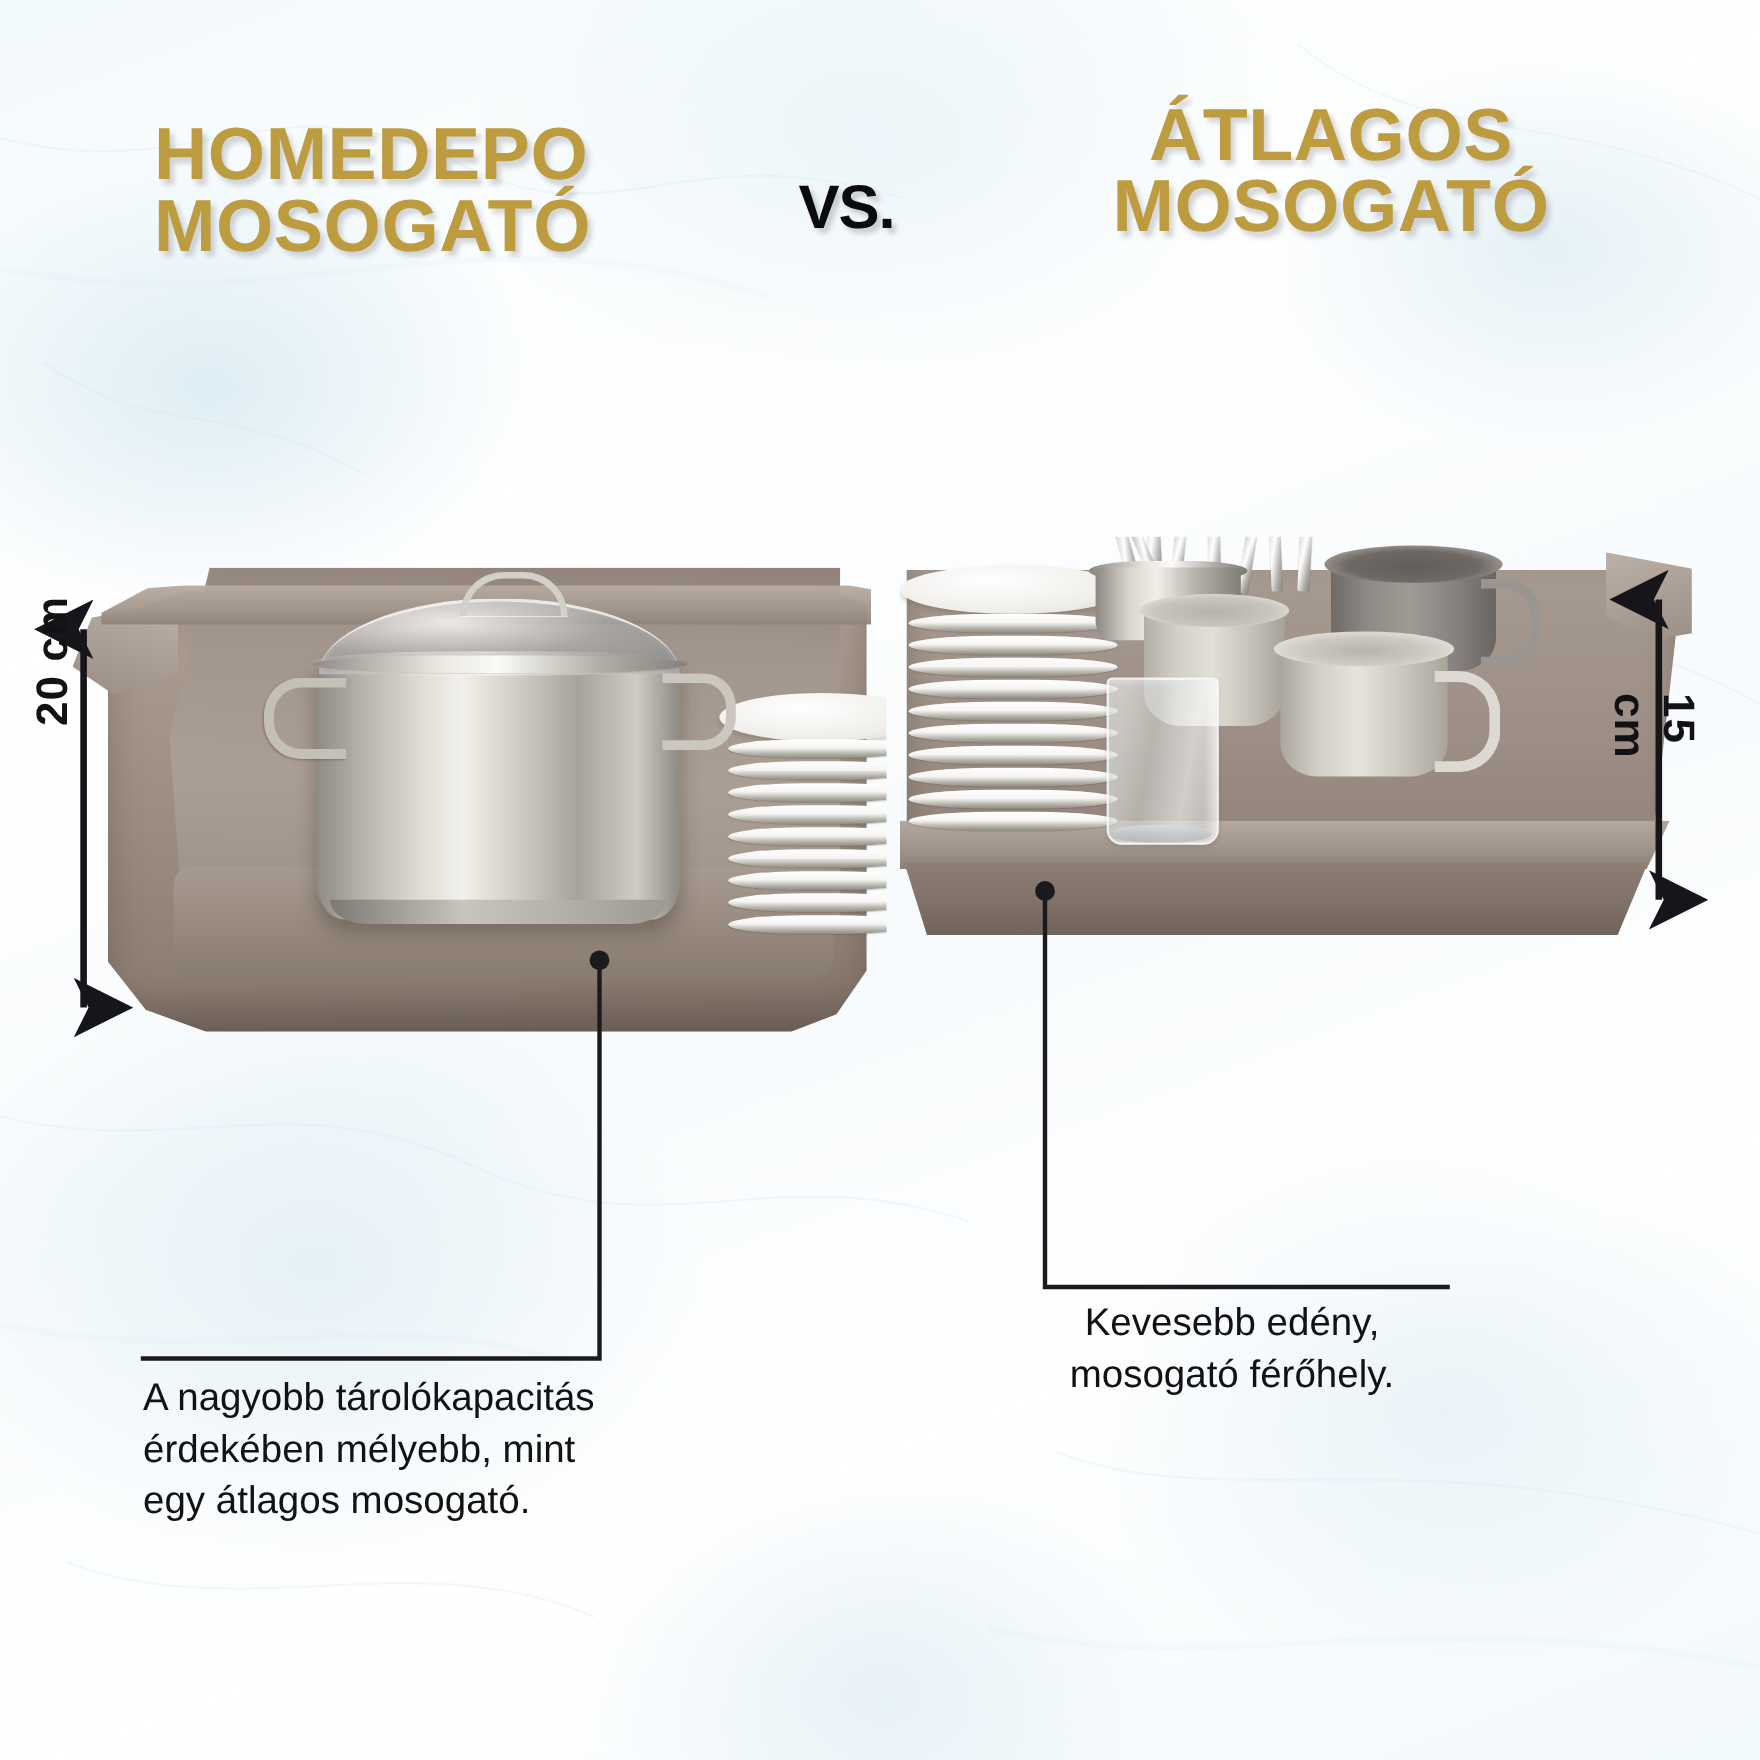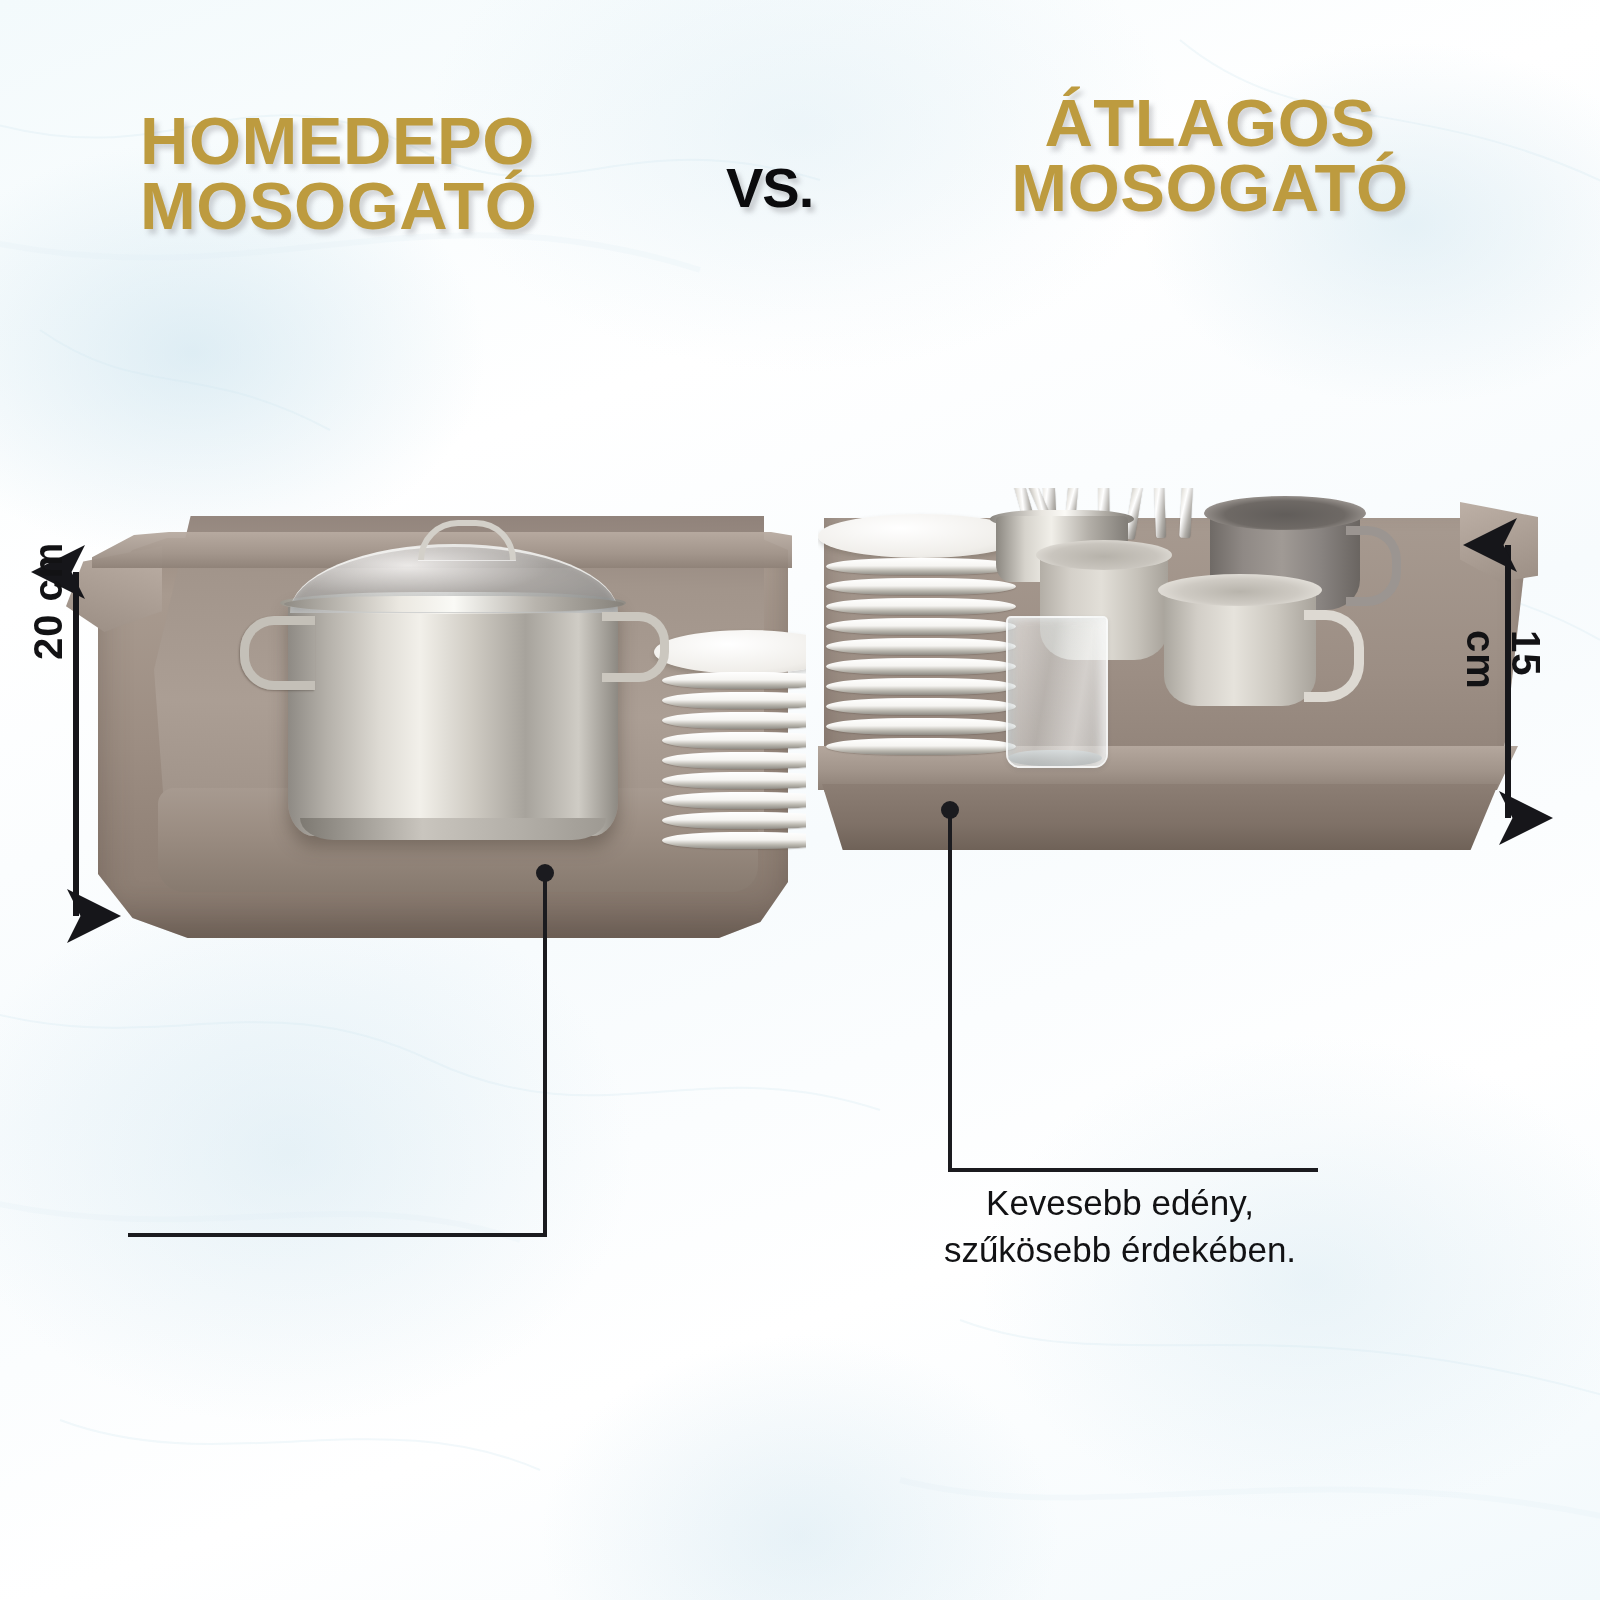--- a/index.html
+++ b/index.html
@@ -357,17 +357,20 @@
     <g>
       <path d="M950,810 L950,1170 L1318,1170" stroke="#1b1b1f" stroke-width="4" fill="none"></path>
       <circle cx="950" cy="810" r="9" fill="#1b1b1f"></circle>
     </g>
   </svg>
 
   <div class="dimlabel" id="dim-left-label">20 cm</div>
 
   <div class="dimlabel" id="dim-right-label">15 cm</div>
 
+  <div class="callout" id="callout-left">A nagyobb tárolókapacitás
+érdekében mélyebb, mint
+egy átlagos mosogató.</div>
 
   <div class="callout" id="callout-right">Kevesebb edény,
-szűkösebb érdekében.</div>
+mosogató férőhely.</div>
 
 </div>
 
 </body></html>

